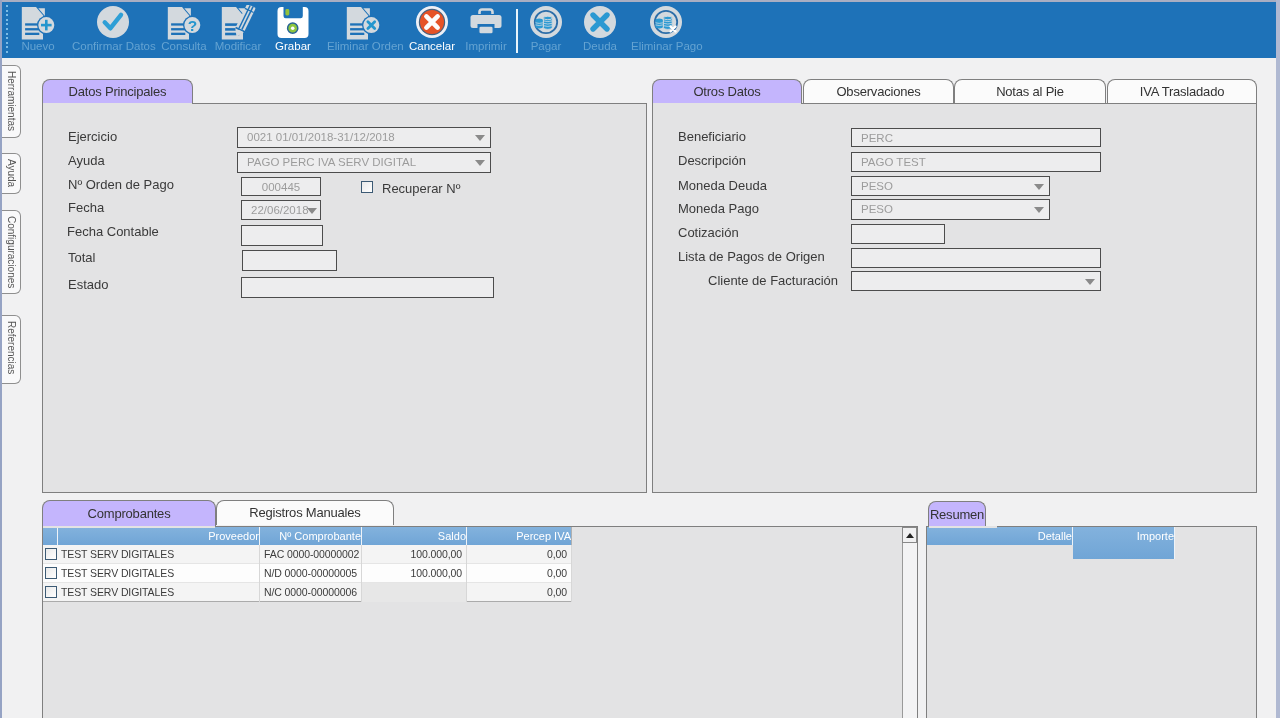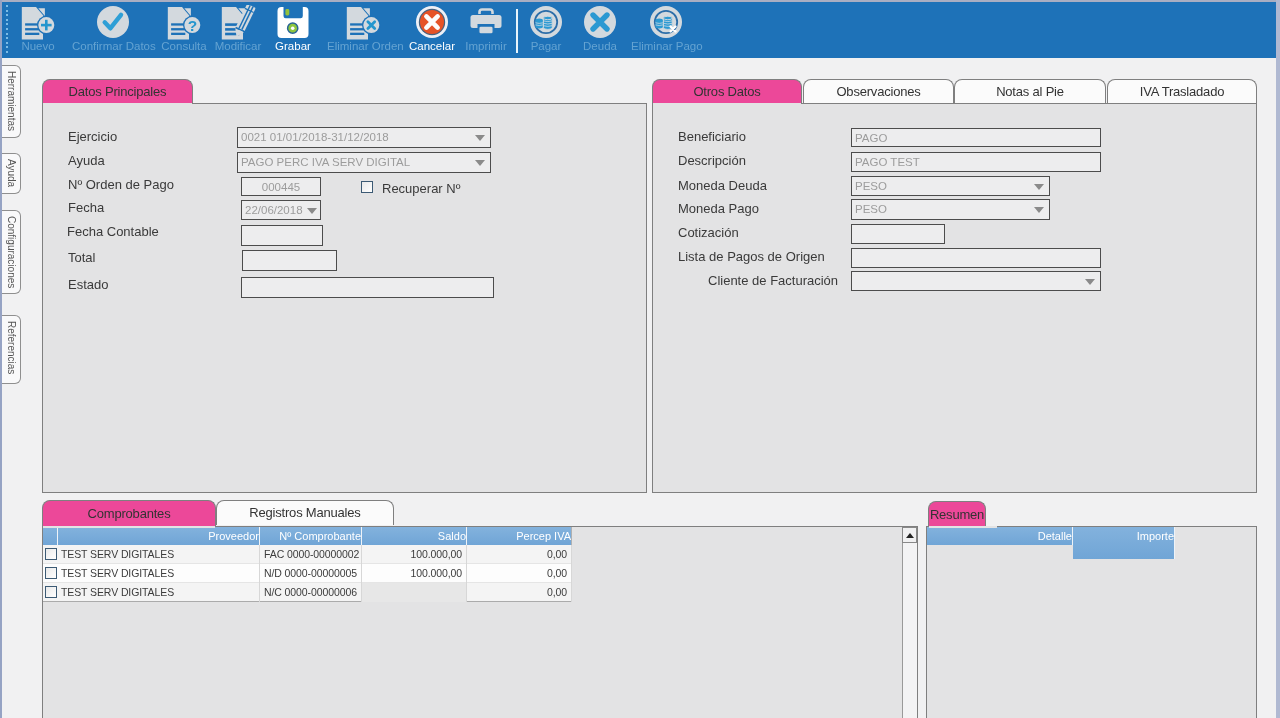--- a/index.html
+++ b/index.html
@@ -16,24 +16,24 @@
 .tbtn{position:absolute;top:0;height:56px;text-align:center}
 .tbtn .ticon{position:absolute;top:5px;left:50%;transform:translateX(-50%)}
 .tbtn .tlbl{position:absolute;top:40px;width:100%;font-size:11.5px;color:#64a3d2;white-space:nowrap}
 .tbtn .tlbl.on{color:#fff}
 #tsep{left:516px;top:9px;width:2px;height:44px;background:#e8f4fb}
 
 .vtab{background:#f9f9fa;border:1px solid #8f8f8f;border-left:none;border-radius:0 6px 6px 0;left:2px;width:19px;color:#555;font-size:10px;text-align:center;overflow:hidden}
 .vtab span{writing-mode:vertical-rl;display:inline-block;margin-top:5px}
 
 .gbody{background:#e3e3e4;border:1px solid #7f7f7f}
-.gtab{background:#ec4899;border:1px solid #7f7f7f;border-bottom:none;border-radius:8px 8px 0 0;text-align:center;color:#333;font-size:13px;letter-spacing:-0.2px;z-index:3}
+.gtab{background:#c4b5fd;border:1px solid #7f7f7f;border-bottom:none;border-radius:8px 8px 0 0;text-align:center;color:#333;font-size:13px;letter-spacing:-0.2px;z-index:3}
 .gtab.off{background:#fbfbfb}
 .lbl{color:#3a3a3a;font-size:13px;white-space:nowrap}
-.fld{background:#ededee;border:1px solid #4c4c4c;color:#9c9c9c;font-size:11.5px;line-height:18px;padding-left:3px;white-space:nowrap;overflow:hidden}
+.fld{background:#ededee;border:1px solid #4c4c4c;color:#9c9c9c;font-size:11.5px;line-height:18px;padding-left:9px;white-space:nowrap;overflow:hidden}
 .arr{position:absolute;right:5px;top:7px;width:0;height:0;border-left:5px solid rgba(0,0,0,0);border-right:5px solid rgba(0,0,0,0);border-top:6px solid #8a8a8a}
 .cb{background:linear-gradient(135deg,#e9e9e9,#fff);border:1px solid #3c5a74}
 
 .ghead{background:linear-gradient(#83b2dd,#70a5d6);color:#fff;font-size:11px;text-align:right;line-height:18px;border-right:1px solid #eef3f8}
 .gcell{font-size:10.5px;letter-spacing:-0.1px;color:#3c3c3c;line-height:18px;white-space:nowrap;border-right:1px solid #d7d7d7}
 </style>
 </head>
 <body>
 <div class="abs" id="topedge"></div>
 <div class="abs" id="toolbar"></div>
@@ -222,21 +222,21 @@
 <div class="abs fld" style="left:241px;top:200px;width:80px;height:20px">22/06/2018<i class="arr" style="right:3px"></i></div>
 <div class="abs lbl" style="left:67px;top:224px">Fecha Contable</div>
 <div class="abs fld" style="left:241px;top:225px;width:82px;height:21px"></div>
 <div class="abs lbl" style="left:68px;top:250px">Total</div>
 <div class="abs fld" style="left:242px;top:250px;width:95px;height:21px"></div>
 <div class="abs lbl" style="left:68px;top:277px">Estado</div>
 <div class="abs fld" style="left:241px;top:277px;width:253px;height:21px"></div>
 </div>
 <div id="fields2">
 <div class="abs lbl" style="left:678px;top:129px">Beneficiario</div>
-<div class="abs fld" style="left:851px;top:128px;width:250px;height:19px">PAGO</div>
+<div class="abs fld" style="left:851px;top:128px;width:250px;height:19px">PERC</div>
 <div class="abs lbl" style="left:678px;top:153px">Descripción</div>
 <div class="abs fld" style="left:851px;top:152px;width:250px;height:20px">PAGO TEST</div>
 <div class="abs lbl" style="left:678px;top:178px">Moneda Deuda</div>
 <div class="abs fld" style="left:851px;top:176px;width:199px;height:20px">PESO<i class="arr"></i></div>
 <div class="abs lbl" style="left:678px;top:201px">Moneda Pago</div>
 <div class="abs fld" style="left:851px;top:199px;width:199px;height:21px">PESO<i class="arr"></i></div>
 <div class="abs lbl" style="left:678px;top:225px">Cotización</div>
 <div class="abs fld" style="left:851px;top:224px;width:94px;height:20px"></div>
 <div class="abs lbl" style="left:678px;top:249px">Lista de Pagos de Origen</div>
 <div class="abs fld" style="left:851px;top:248px;width:250px;height:20px"></div>

